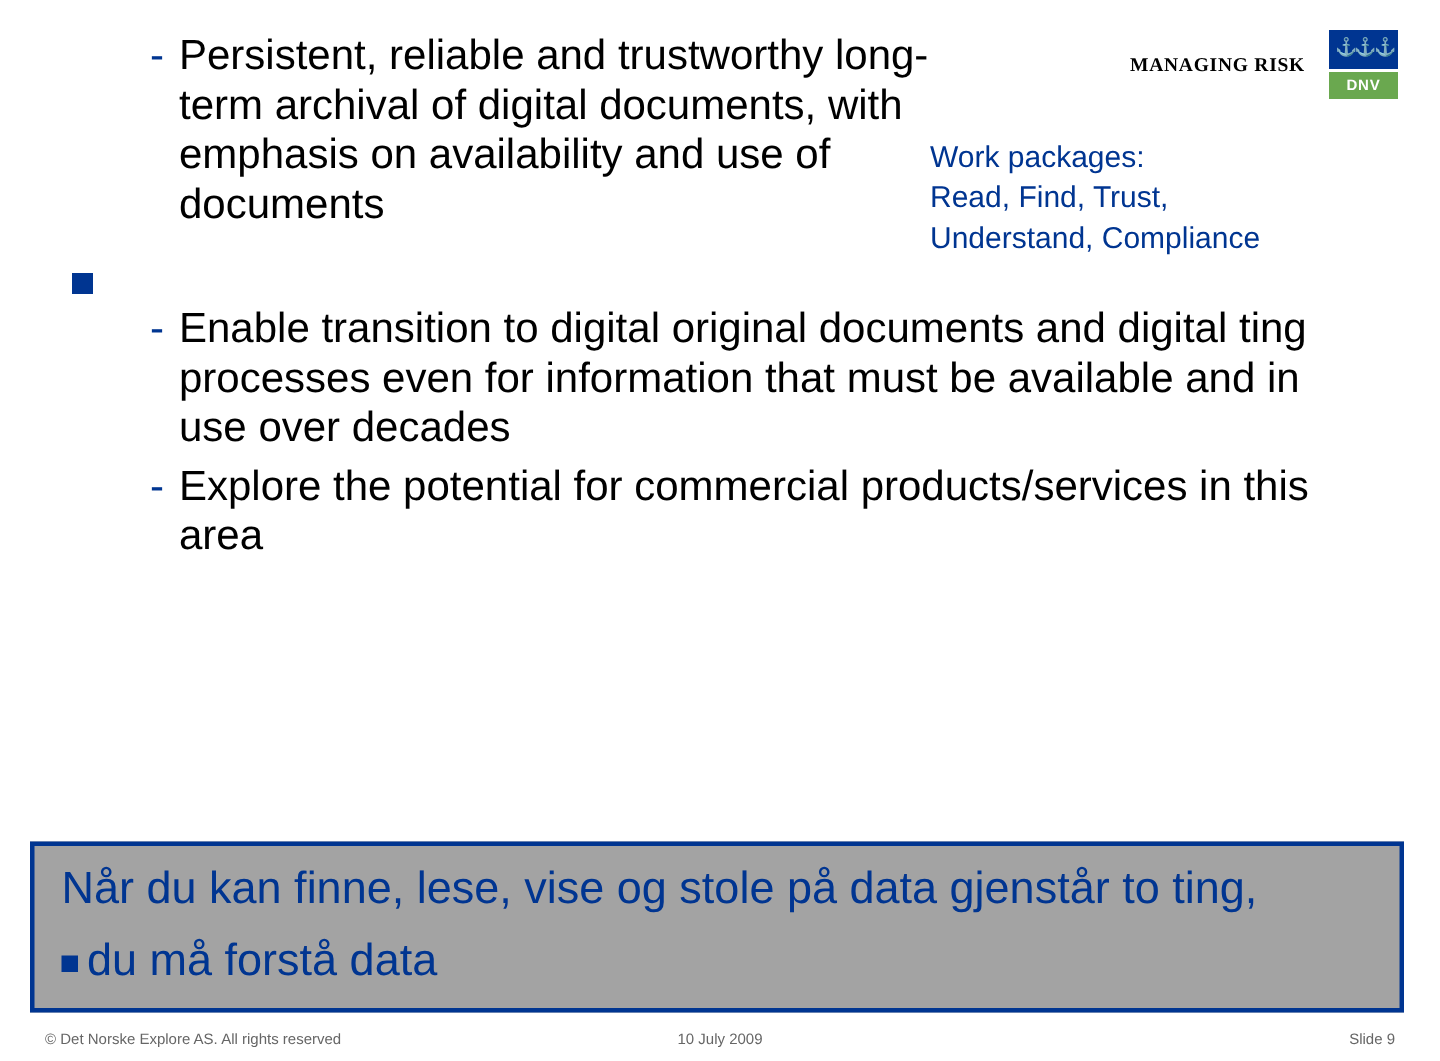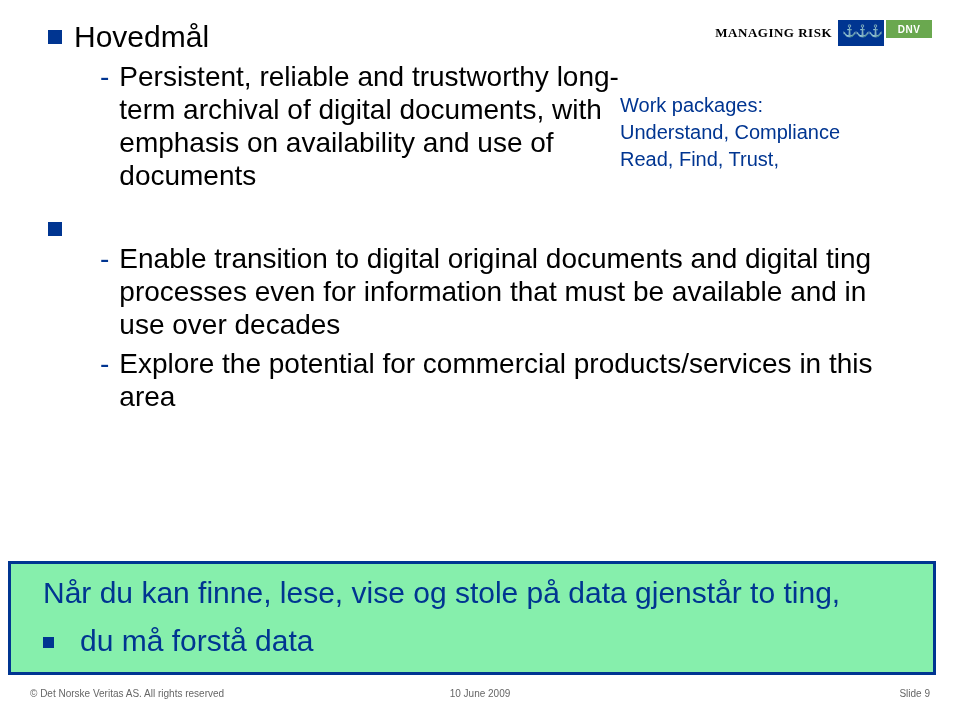--- a/index.html
+++ b/index.html
@@ -22,31 +22,32 @@
     color: #003591;
     font-weight: normal;
     margin-bottom: 28px;
   }
   .header-right {
     position: absolute;
     top: 20px;
     right: 28px;
     display: flex;
     align-items: center;
-    gap: 6px;
+    gap: 16px;
   }
   .managing {
     font-size: 13px;
     color: #000;
     font-family: Georgia, 'Times New Roman', serif;
     letter-spacing: 0.5px;
     font-weight: bold;
   }
   .logo {
     display: flex;
+    flex-direction: column;
     gap: 2px;
   }
   .logo-top {
     background: #003591;
     width: 46px;
     height: 26px;
     display: flex;
     align-items: center;
     justify-content: center;
     gap: 3px;
@@ -126,36 +127,36 @@
     position: absolute;
     top: 92px;
     right: 40px;
     width: 300px;
     font-size: 20px;
     color: #003591;
     line-height: 1.35;
   }
   .callout {
     position: absolute;
-    left: 8px;
+    left: 20px;
     right: 24px;
     bottom: 32px;
     border: 3px solid #003591;
-    padding: 12px 18px 14px 32px;
-    background: #86efac;
+    padding: 12px 18px 14px 18px;
+    background: #a3a3a3;
   }
   .callout-line1 {
     font-size: 30px;
     color: #003591;
     margin-bottom: 14px;
   }
   .callout-item {
     display: flex;
     align-items: flex-start;
-    gap: 26px;
+    gap: 6px;
     font-size: 30px;
     color: #003591;
     margin-bottom: 10px;
   }
   .callout-item:last-child { margin-bottom: 0; }
   .sq2 {
     width: 11px;
     height: 11px;
     background: #003591;
     flex-shrink: 0;
@@ -190,24 +191,20 @@
           <span class="anchor"></span>
           <span class="anchor"></span>
       </div>
       <div class="logo-bottom">DNV</div>
     </div>
   </div>
 
 
   <div class="content">
 
-    <div class="bullet-main">
-      <span class="sq"></span>
-      <span class="main-label">Hovedmål</span>
-    </div>
     <div class="sub last">
       <span class="dash">-</span>
       <span>Persistent, reliable and trustworthy long-term archival of digital documents, with emphasis on availability and use of documents</span>
     </div>
 
     <div class="bullet-main">
       <span class="sq"></span>
     </div>
     <div class="subwide">
       <span class="dash">-</span>
@@ -215,31 +212,31 @@
     </div>
     <div class="subwide">
       <span class="dash">-</span>
       <span>Explore the potential for commercial products/services in this area</span>
     </div>
 
   </div>
 
   <div class="wp-box">
     <div>Work packages:</div>
+    <div>Read, Find, Trust,</div>
     <div>Understand, Compliance</div>
-    <div>Read, Find, Trust,</div>
   </div>
 
   <div class="callout">
     <div class="callout-line1">Når du kan finne, lese, vise og stole på data gjenstår to ting,</div>
     <div class="callout-item">
       <span class="sq2"></span>
       <span>du må forstå data</span>
     </div>
   </div>
 
   <div class="footer">
-    <span>© Det Norske Veritas AS. All rights reserved</span>
-    <span class="footer-center">10 June 2009</span>
+    <span>© Det Norske Explore AS. All rights reserved</span>
+    <span class="footer-center">10 July 2009</span>
     <span>Slide 9</span>
   </div>
 
 </div>
 
 </body></html>

